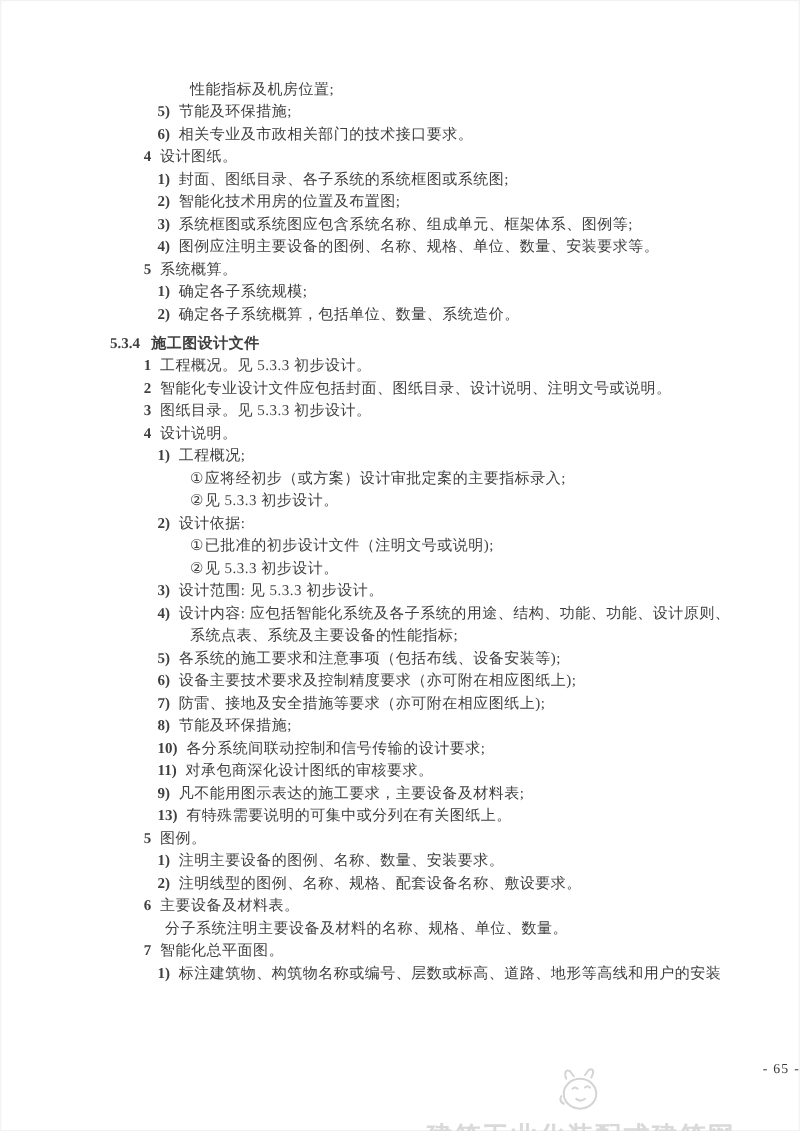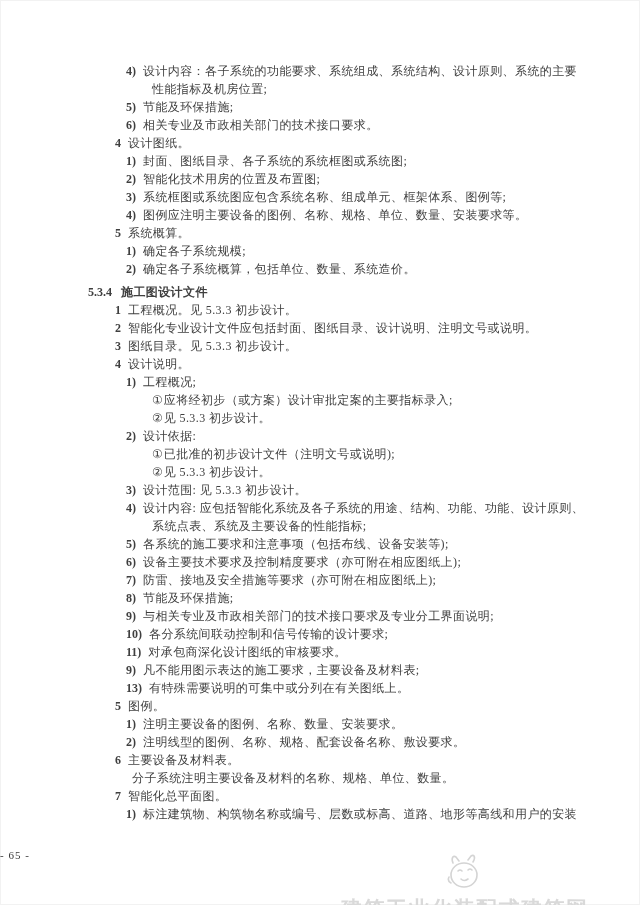--- a/index.html
+++ b/index.html
@@ -37,21 +37,21 @@
   .line.level-paren { padding-left: 126px; }
   .line.level-circle { padding-left: 152px; }
   .line.level-circle .marker { font-weight: 400; margin-right: 1px; }
   .line.level-cont { padding-left: 116px; margin-left: 36px; }
   .line.level-numcont { padding-left: 132px; }
   .page-number {
     position: absolute;
     top: 849px;
     left: 0;
     right: 0;
-    text-align: left;
+    text-align: right;
     font-size: 11px;
     letter-spacing: 1px;
     color: #383838;
   }
   .watermark {
     position: absolute;
     top: 853px;
     left: 341px;
     display: flex;
     align-items: center;
@@ -68,21 +68,20 @@
     font-family: "Liberation Sans", sans-serif;
     white-space: nowrap;
   }
 </style>
 </head>
 <body>
 
 <div class="page">
 
   <div class="doc-body" id="doc-body">
-      <div class="line level-paren"><span class="marker">4)</span><span>设计内容：各子系统的功能要求、系统组成、系统结构、设计原则、系统的主要</span></div>
       <div class="line level-cont"><span>性能指标及机房位置;</span></div>
       <div class="line level-paren"><span class="marker">5)</span><span>节能及环保措施;</span></div>
       <div class="line level-paren"><span class="marker">6)</span><span>相关专业及市政相关部门的技术接口要求。</span></div>
       <div class="line level-num"><span class="marker">4</span><span>设计图纸。</span></div>
       <div class="line level-paren"><span class="marker">1)</span><span>封面、图纸目录、各子系统的系统框图或系统图;</span></div>
       <div class="line level-paren"><span class="marker">2)</span><span>智能化技术用房的位置及布置图;</span></div>
       <div class="line level-paren"><span class="marker">3)</span><span>系统框图或系统图应包含系统名称、组成单元、框架体系、图例等;</span></div>
       <div class="line level-paren"><span class="marker">4)</span><span>图例应注明主要设备的图例、名称、规格、单位、数量、安装要求等。</span></div>
       <div class="line level-num"><span class="marker">5</span><span>系统概算。</span></div>
       <div class="line level-paren"><span class="marker">1)</span><span>确定各子系统规模;</span></div>
@@ -98,21 +97,20 @@
       <div class="line level-paren"><span class="marker">2)</span><span>设计依据:</span></div>
       <div class="line level-circle"><span class="marker">①</span><span>已批准的初步设计文件（注明文号或说明);</span></div>
       <div class="line level-circle"><span class="marker">②</span><span>见 5.3.3 初步设计。</span></div>
       <div class="line level-paren"><span class="marker">3)</span><span>设计范围: 见 5.3.3 初步设计。</span></div>
       <div class="line level-paren"><span class="marker">4)</span><span>设计内容: 应包括智能化系统及各子系统的用途、结构、功能、功能、设计原则、</span></div>
       <div class="line level-cont"><span>系统点表、系统及主要设备的性能指标;</span></div>
       <div class="line level-paren"><span class="marker">5)</span><span>各系统的施工要求和注意事项（包括布线、设备安装等);</span></div>
       <div class="line level-paren"><span class="marker">6)</span><span>设备主要技术要求及控制精度要求（亦可附在相应图纸上);</span></div>
       <div class="line level-paren"><span class="marker">7)</span><span>防雷、接地及安全措施等要求（亦可附在相应图纸上);</span></div>
       <div class="line level-paren"><span class="marker">8)</span><span>节能及环保措施;</span></div>
-      <div class="line level-paren"><span class="marker">9)</span><span>与相关专业及市政相关部门的技术接口要求及专业分工界面说明;</span></div>
       <div class="line level-paren"><span class="marker">10)</span><span>各分系统间联动控制和信号传输的设计要求;</span></div>
       <div class="line level-paren"><span class="marker">11)</span><span>对承包商深化设计图纸的审核要求。</span></div>
       <div class="line level-paren"><span class="marker">9)</span><span>凡不能用图示表达的施工要求，主要设备及材料表;</span></div>
       <div class="line level-paren"><span class="marker">13)</span><span>有特殊需要说明的可集中或分列在有关图纸上。</span></div>
       <div class="line level-num"><span class="marker">5</span><span>图例。</span></div>
       <div class="line level-paren"><span class="marker">1)</span><span>注明主要设备的图例、名称、数量、安装要求。</span></div>
       <div class="line level-paren"><span class="marker">2)</span><span>注明线型的图例、名称、规格、配套设备名称、敷设要求。</span></div>
       <div class="line level-num"><span class="marker">6</span><span>主要设备及材料表。</span></div>
       <div class="line level-numcont"><span>分子系统注明主要设备及材料的名称、规格、单位、数量。</span></div>
       <div class="line level-num"><span class="marker">7</span><span>智能化总平面图。</span></div>

